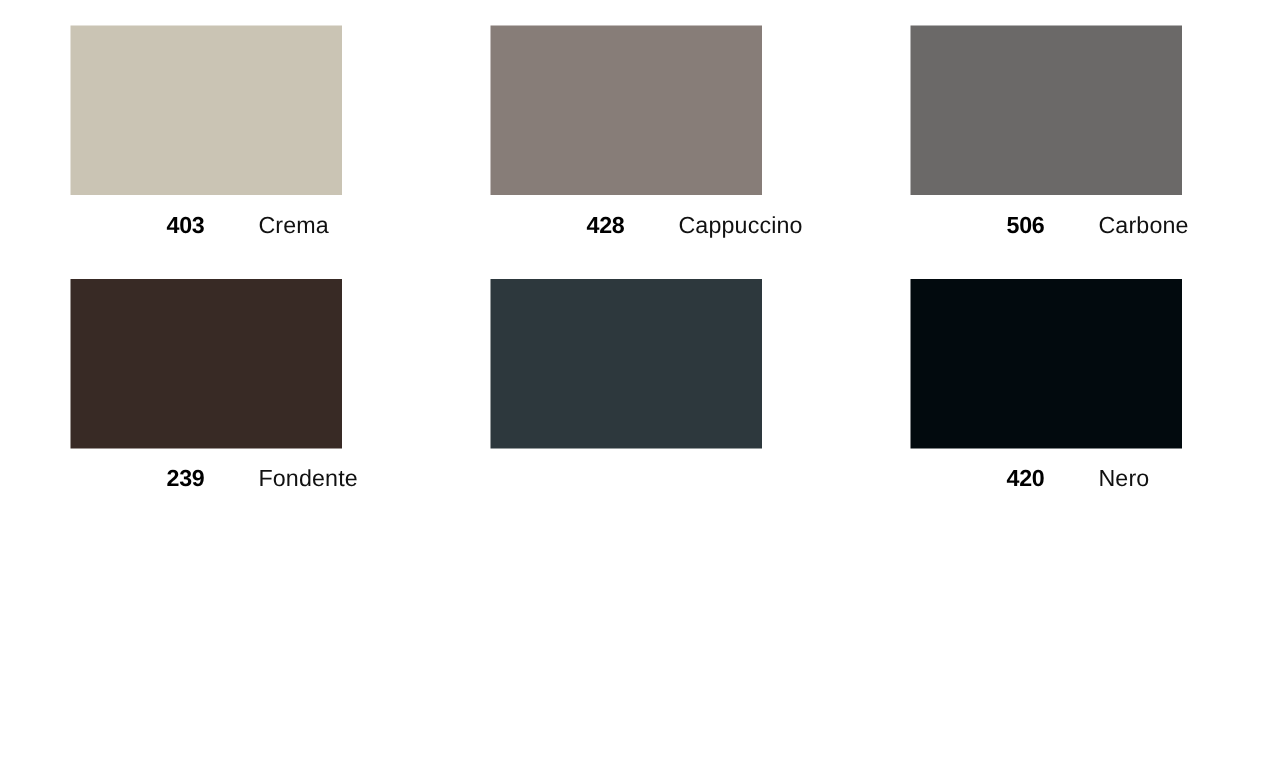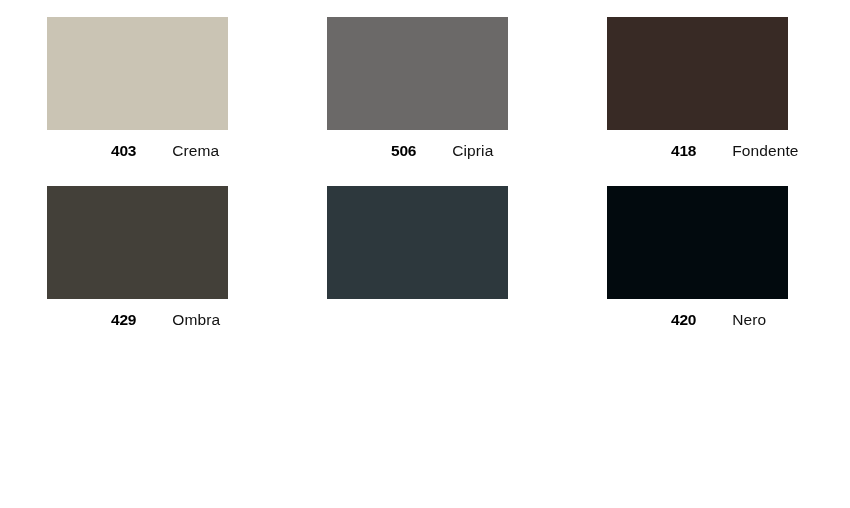--- a/index.html
+++ b/index.html
@@ -68,42 +68,42 @@
 
 <div id="palette-grid">
 
   <div class="swatch-cell">
     <div class="swatch-chip" style="background-color: rgb(202, 196, 180);"></div>
     <div class="swatch-label">
       <span class="swatch-code">403</span><span class="swatch-name">Crema</span>
     </div>
   </div>
 
+  <div class="swatch-cell">
+    <div class="swatch-chip" style="background-color: rgb(135, 125, 120);"></div>
+    <div class="swatch-label">
+      <span class="swatch-code">428</span><span class="swatch-name">Cappuccino</span>
+    </div>
+  </div>
 
 
   <div class="swatch-cell">
     <div class="swatch-chip" style="background-color: rgb(107, 105, 104);"></div>
     <div class="swatch-label">
-      <span class="swatch-code">506</span><span class="swatch-name">Cipria</span>
+      <span class="swatch-code">506</span><span class="swatch-name">Carbone</span>
     </div>
   </div>
 
   <div class="swatch-cell">
     <div class="swatch-chip" style="background-color: rgb(56, 42, 37);"></div>
     <div class="swatch-label">
-      <span class="swatch-code">418</span><span class="swatch-name">Fondente</span>
+      <span class="swatch-code">239</span><span class="swatch-name">Fondente</span>
     </div>
   </div>
 
-  <div class="swatch-cell">
-    <div class="swatch-chip" style="background-color: rgb(67, 64, 57);"></div>
-    <div class="swatch-label">
-      <span class="swatch-code">429</span><span class="swatch-name">Ombra</span>
-    </div>
-  </div>
 
   <div class="swatch-cell">
     <div class="swatch-chip" style="background-color: rgb(45, 56, 61);"></div>
   </div>
 
   <div class="swatch-cell">
     <div class="swatch-chip" style="background-color: rgb(2, 10, 14);"></div>
     <div class="swatch-label">
       <span class="swatch-code">420</span><span class="swatch-name">Nero</span>
     </div>

